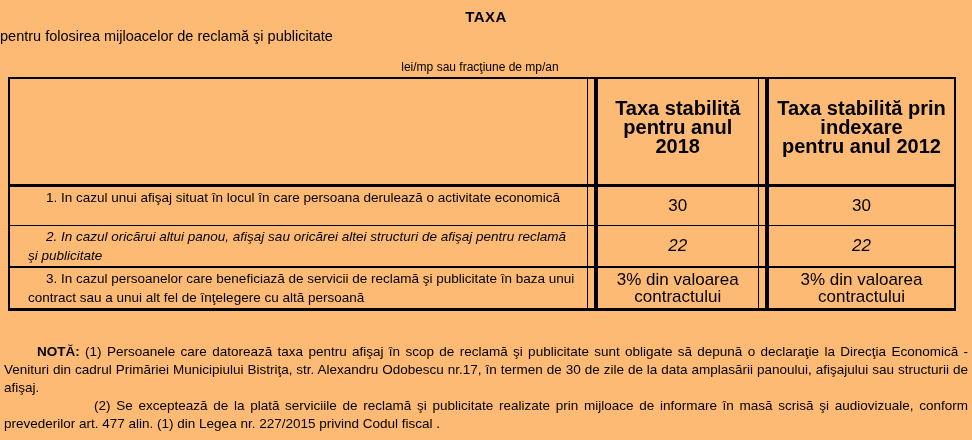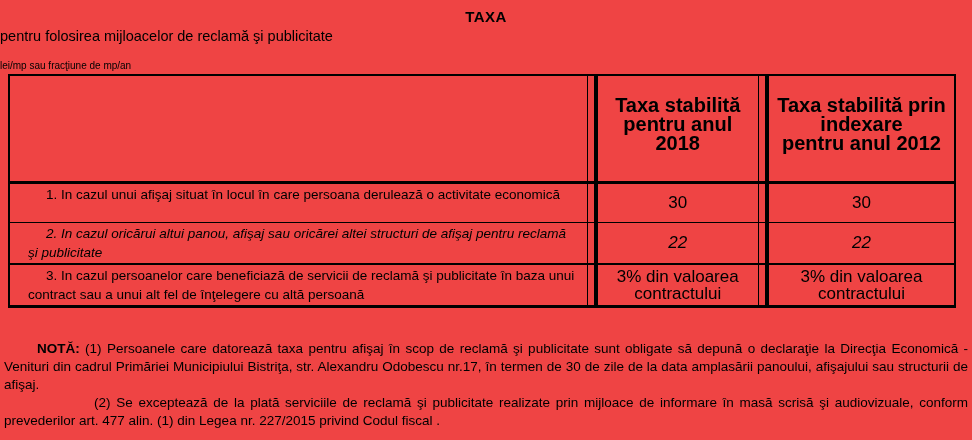--- a/index.html
+++ b/index.html
@@ -6,38 +6,38 @@
     margin: 0;
     padding: 0;
     background: #ffffff;
     color: #000000;
     font-family: "Liberation Sans", sans-serif;
   }
   .page {
     position: relative;
     width: 972px;
     height: 440px;
-    background: #ef4444;
+    background: #fdba74;
     overflow: hidden;
   }
   .title {
     text-align: center;
     font-weight: bold;
     font-size: 15px;
     padding-top: 8px;
     letter-spacing: 0.5px;
   }
   .subtitle {
     text-align: left;
     font-size: 14.5px;
     margin-top: 3px;
   }
   .unit-note {
-    text-align: left;
-    font-size: 10px;
+    text-align: center;
+    font-size: 12px;
     margin-top: 16px;
     margin-bottom: 3px;
     padding-right: 12px;
   }
   table.tax-table {
     border-collapse: collapse;
     table-layout: fixed;
     width: 948px;
     margin-left: 8px;
     border: 2px solid #000;

